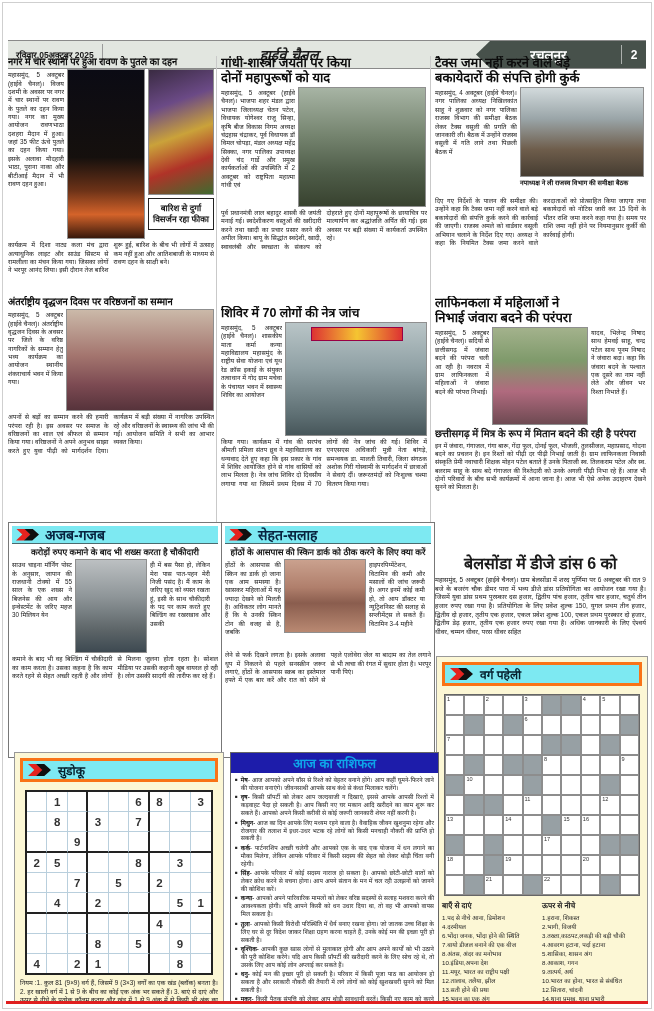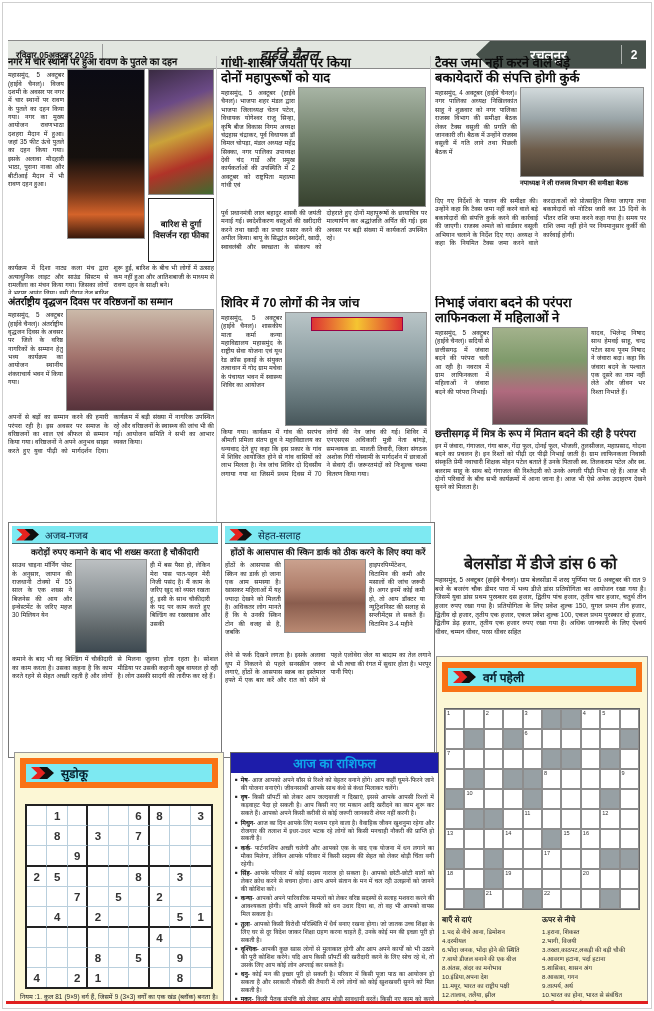--- a/index.html
+++ b/index.html
@@ -20,46 +20,46 @@
   
   .blk{position:absolute;overflow:hidden;}
   .hl{margin:0 0 2px 0;font-weight:bold;color:#0d0d0d;line-height:1.12;}
   .hl-1line{font-size:10px;white-space:nowrap;transform:scaleX(.94);transform-origin:left center;}
   .hl-2line{font-size:13px;}
   .hl-mid{font-size:12.5px;}
   .row{display:flex;gap:3px;}
   .bt{margin:2px 0 0 0;font-size:6.3px;line-height:1.33;text-align:justify;color:#222;overflow:hidden;}
   .cols2{column-count:2;column-gap:5px;}
   .photo{border:1px solid #8f8f8f;flex:none;position:relative;}
-  .capbox{margin-top:3px;border:1.5px solid #222;padding:20px 2px;text-align:center;font-weight:bold;font-size:8.5px;line-height:1.3;}
+  .capbox{margin-top:3px;border:1.5px solid #222;padding:4px 2px;text-align:center;font-weight:bold;font-size:8.5px;line-height:1.3;}
   .pcap{font-size:6.5px;font-weight:bold;margin-top:2px;line-height:1.2;color:#111;}
   .subhead{font-weight:bold;font-size:10px;margin:3px 0 1px 0;line-height:1.15;}
   .vline{position:absolute;width:1px;background:#c9c9c9;}
   
   .ph-fire{background:linear-gradient(180deg,#0b0b14 0%,#15100d 52%,#6e3318 72%,#d4632a 86%,#38190c 100%);}
   .ph-durga{background:linear-gradient(160deg,#3a2b42,#6b4a86 28%,#caa23a 52%,#b03328 74%,#3f6b2f);}
   .ph-group{background:linear-gradient(180deg,#a7b4a4,#75846f 40%,#4e5c48 72%,#38422f);}
   .ph-office{background:linear-gradient(180deg,#d2dadc,#9aa5a8 35%,#6e5d4b 70%,#453c31);}
   .ph-elder{background:linear-gradient(180deg,#cbb9a9,#a4766f 45%,#7c4a52 75%,#56333b);}
   .ph-eye{background:linear-gradient(180deg,#b9c5c7,#90a1a5 40%,#5e6f73 82%,#47565a);}
   .ph-eye .banner{position:absolute;left:18%;top:4px;width:64%;height:12px;background:linear-gradient(90deg,#d33,#f5c531,#d33);border:1px solid #904;}
   .ph-janwara{background:linear-gradient(180deg,#a3b28c,#7f9a6b 34%,#b06a7e 66%,#6e4a52);}
   .ph-mop{background:linear-gradient(180deg,#bcc0c2,#8e9598 40%,#5d6568 76%,#3d4951);}
   .ph-lips{background:linear-gradient(180deg,#caa18e,#b07f6c 38%,#8a5d4e 60%,#b98972);}
   
   .featbox{border:1px solid #777;padding:3px;background:#fff;}
   .band{height:17px;background:#7de9f2;border-bottom:1px solid #4a6a6e;display:flex;align-items:center;gap:2px;padding-left:4px;}
   .chev{width:15px;height:12px;clip-path:polygon(0 0,55% 0,100% 50%,55% 100%,0 100%,42% 50%);flex:none;}
   .chev.red{background:#e4231f;}
   .chev.blk2{background:#101010;margin-left:-9px;}
-  .band-label{font-weight:normal;font-size:10px;color:#07233f;margin-left:4px;}
+  .band-label{font-weight:bold;font-size:14px;color:#07233f;margin-left:4px;}
   .feat-hl{font-weight:bold;font-size:8.6px;text-align:center;margin:3px 0 2px 0;line-height:1.2;}
   
   .puzzlebox{background:#fcf7d5;border:1px solid #999;padding:5px;}
-  .pz-band{height:18px;background:#7de9f2;border:6px solid #f97316;display:flex;align-items:center;gap:2px;padding-left:5px;margin-bottom:16px;}
+  .pz-band{height:18px;background:#7de9f2;border:3px solid #f97316;display:flex;align-items:center;gap:2px;padding-left:5px;margin-bottom:8px;}
   .pz-label{font-weight:bold;font-size:12px;color:#06202e;margin-left:5px;}
   .su-grid{display:grid;grid-template-columns:repeat(9,1fr);width:184px;margin:0 auto;border:2px solid #222;background:#fff;}
   .su-cell{height:19px;display:flex;align-items:center;justify-content:center;font-size:11.5px;font-weight:bold;color:#333;
            border-right:1px solid #b9cfdd;border-bottom:1px solid #b9cfdd;}
   .su-cell.v3{border-right:2px solid #222;} .su-cell.h3{border-bottom:2px solid #222;}
   .su-cell.last-c{border-right:none;} .su-cell.last-r{border-bottom:none;}
   .rules{font-size:6.4px;line-height:1.35;text-align:justify;margin-top:4px;color:#222;}
   .rules b{font-size:6.8px;}
   .cw-grid{display:grid;grid-template-columns:repeat(10,1fr);width:194px;margin:0 auto;border:1px solid #666;background:#fff;}
   .cw-cell{height:18px;border:1px solid #8d8d8d;position:relative;background:#fff;}
@@ -139,35 +139,35 @@
 
   <section class="blk" style="left:8px;top:296px;width:206px;height:222px">
     <h1 class="hl hl-1line">अंतर्राष्ट्रीय वृद्धजन दिवस पर वरिष्ठजनों का सम्मान</h1>
     <div class="row">
       <p class="bt" style="width:56px;height:100px">महासमुंद, 5 अक्टूबर (हाईवे चैनल)। अंतर्राष्ट्रीय वृद्धजन दिवस के अवसर पर जिले के वरिष्ठ नागरिकों के सम्मान हेतु भव्य कार्यक्रम का आयोजन स्थानीय शंकराचार्य भवन में किया गया।</p>
       <div class="photo ph-elder" style="width:146px;height:100px"></div>
     </div>
     <p class="bt cols2" style="height:100px">अपनों से बड़ों का सम्मान करने की हमारी परंपरा रही है। इस अवसर पर समाज के वरिष्ठजनों का शाल एवं श्रीफल से सम्मान किया गया। वरिष्ठजनों ने अपने अनुभव साझा करते हुए युवा पीढ़ी को मार्गदर्शन दिया। कार्यक्रम में बड़ी संख्या में नागरिक उपस्थित रहे और वरिष्ठजनों के स्वास्थ्य की जांच भी की गई। आयोजन समिति ने सभी का आभार व्यक्त किया।</p>
   </section>
 
-  <section class="blk" style="left:221px;top:296px;width:206px;height:222px">
+  <section class="blk" style="left:221px;top:306px;width:206px;height:222px">
     <h1 class="hl hl-mid">शिविर में 70 लोगों की नेत्र जांच</h1>
     <div class="row">
       <p class="bt" style="width:62px;height:112px">महासमुंद, 5 अक्टूबर (हाईवे चैनल)। शासकीय माता कर्मा कन्या महाविद्यालय महासमुंद के राष्ट्रीय सेवा योजना एवं यूथ रेड क्रॉस इकाई के संयुक्त तत्वाधान में गोद ग्राम मचेवा के पंचायत भवन में स्वास्थ्य शिविर का आयोजन</p>
       <div class="photo ph-eye" style="width:140px;height:112px">
         <div class="banner"></div>
       </div>
     </div>
     <p class="bt cols2" style="height:86px">किया गया। कार्यक्रम में गांव की सरपंच श्रीमती प्रमिला संतप ध्रुव ने महाविद्यालय का धन्यवाद देते हुए कहा कि इस प्रकार के गांव में शिविर आयोजित होने से गांव वासियों को लाभ मिलता है। नेत्र जांच शिविर दो दिवसीय लगाया गया था जिसमें प्रथम दिवस में 70 लोगों की नेत्र जांच की गई। शिविर में एनएसएस अधिकारी मुन्नी नेता बांगड़े, समन्वयक डा. मालती तिवारी, जिला संगठक अशोक गिरी गोस्वामी के मार्गदर्शन में छात्राओं ने सेवाएं दीं। जरूरतमंदों को निःशुल्क चश्मा वितरण किया गया।</p>
   </section>
 
   <section class="blk" style="left:435px;top:296px;width:211px;height:252px">
     <h1 class="hl hl-2line">
+      <span style="display:block">लाफिनकला में महिलाओं ने</span>
       <span style="display:block">निभाई जंवारा बदने की परंपरा</span>
-      <span style="display:block">लाफिनकला में महिलाओं ने</span>
     </h1>
     <div class="row">
       <p class="bt" style="width:54px;height:96px">महासमुंद, 5 अक्टूबर (हाईवे चैनल)। सदियों से छत्तीसगढ़ में जंवारा बदने की परंपरा चली आ रही है। नवरात्र में ग्राम लाफिनकला में महिलाओं ने जंवारा बदने की परंपरा निभाई।</p>
       <div class="photo ph-janwara" style="width:94px;height:96px"></div>
       <p class="bt" style="width:54px;height:96px">यादव, भिलेन्द्र निषाद साथ हेमवई साहू, चन्द्र पटेल साथ पूनम निषाद ने जंवारा बदा। कहा कि जंवारा बदने के पश्चात एक दूसरे का नाम नहीं लेते और जीवन भर रिश्ता निभाते हैं।</p>
     </div>
     <h2 class="subhead">छत्तीसगढ़ में मित्र के रूप में मितान बदने की रही है परंपरा</h2>
     <p class="bt" style="height:96px">इन में जंवारा, गंगाजल, गंगा बारू, गेंदा फूल, दोनई फूल, भौजली, तुलसीजल, महाप्रसाद, गोदना बदने का प्रचलन है। इन रिश्तों को पीढ़ी दर पीढ़ी निभाई जाती है। ग्राम लाफिनकला निवासी संस्कृति प्रेमी नवाचारी शिक्षक मोहन पटेल बताते हैं उनके पिताजी स्व. तिलकराम पटेल और स्व. बलराम साहू के साथ बदे गंगाजल की रिश्तेदारी को उनके अगली पीढ़ी निभा रहे हैं। आज भी दोनों परिवारों के बीच सभी कार्यक्रमों में आना जाना है। आज भी ऐसे अनेक उदाहरण देखने सुनने को मिलता है।</p>
   </section>
 

